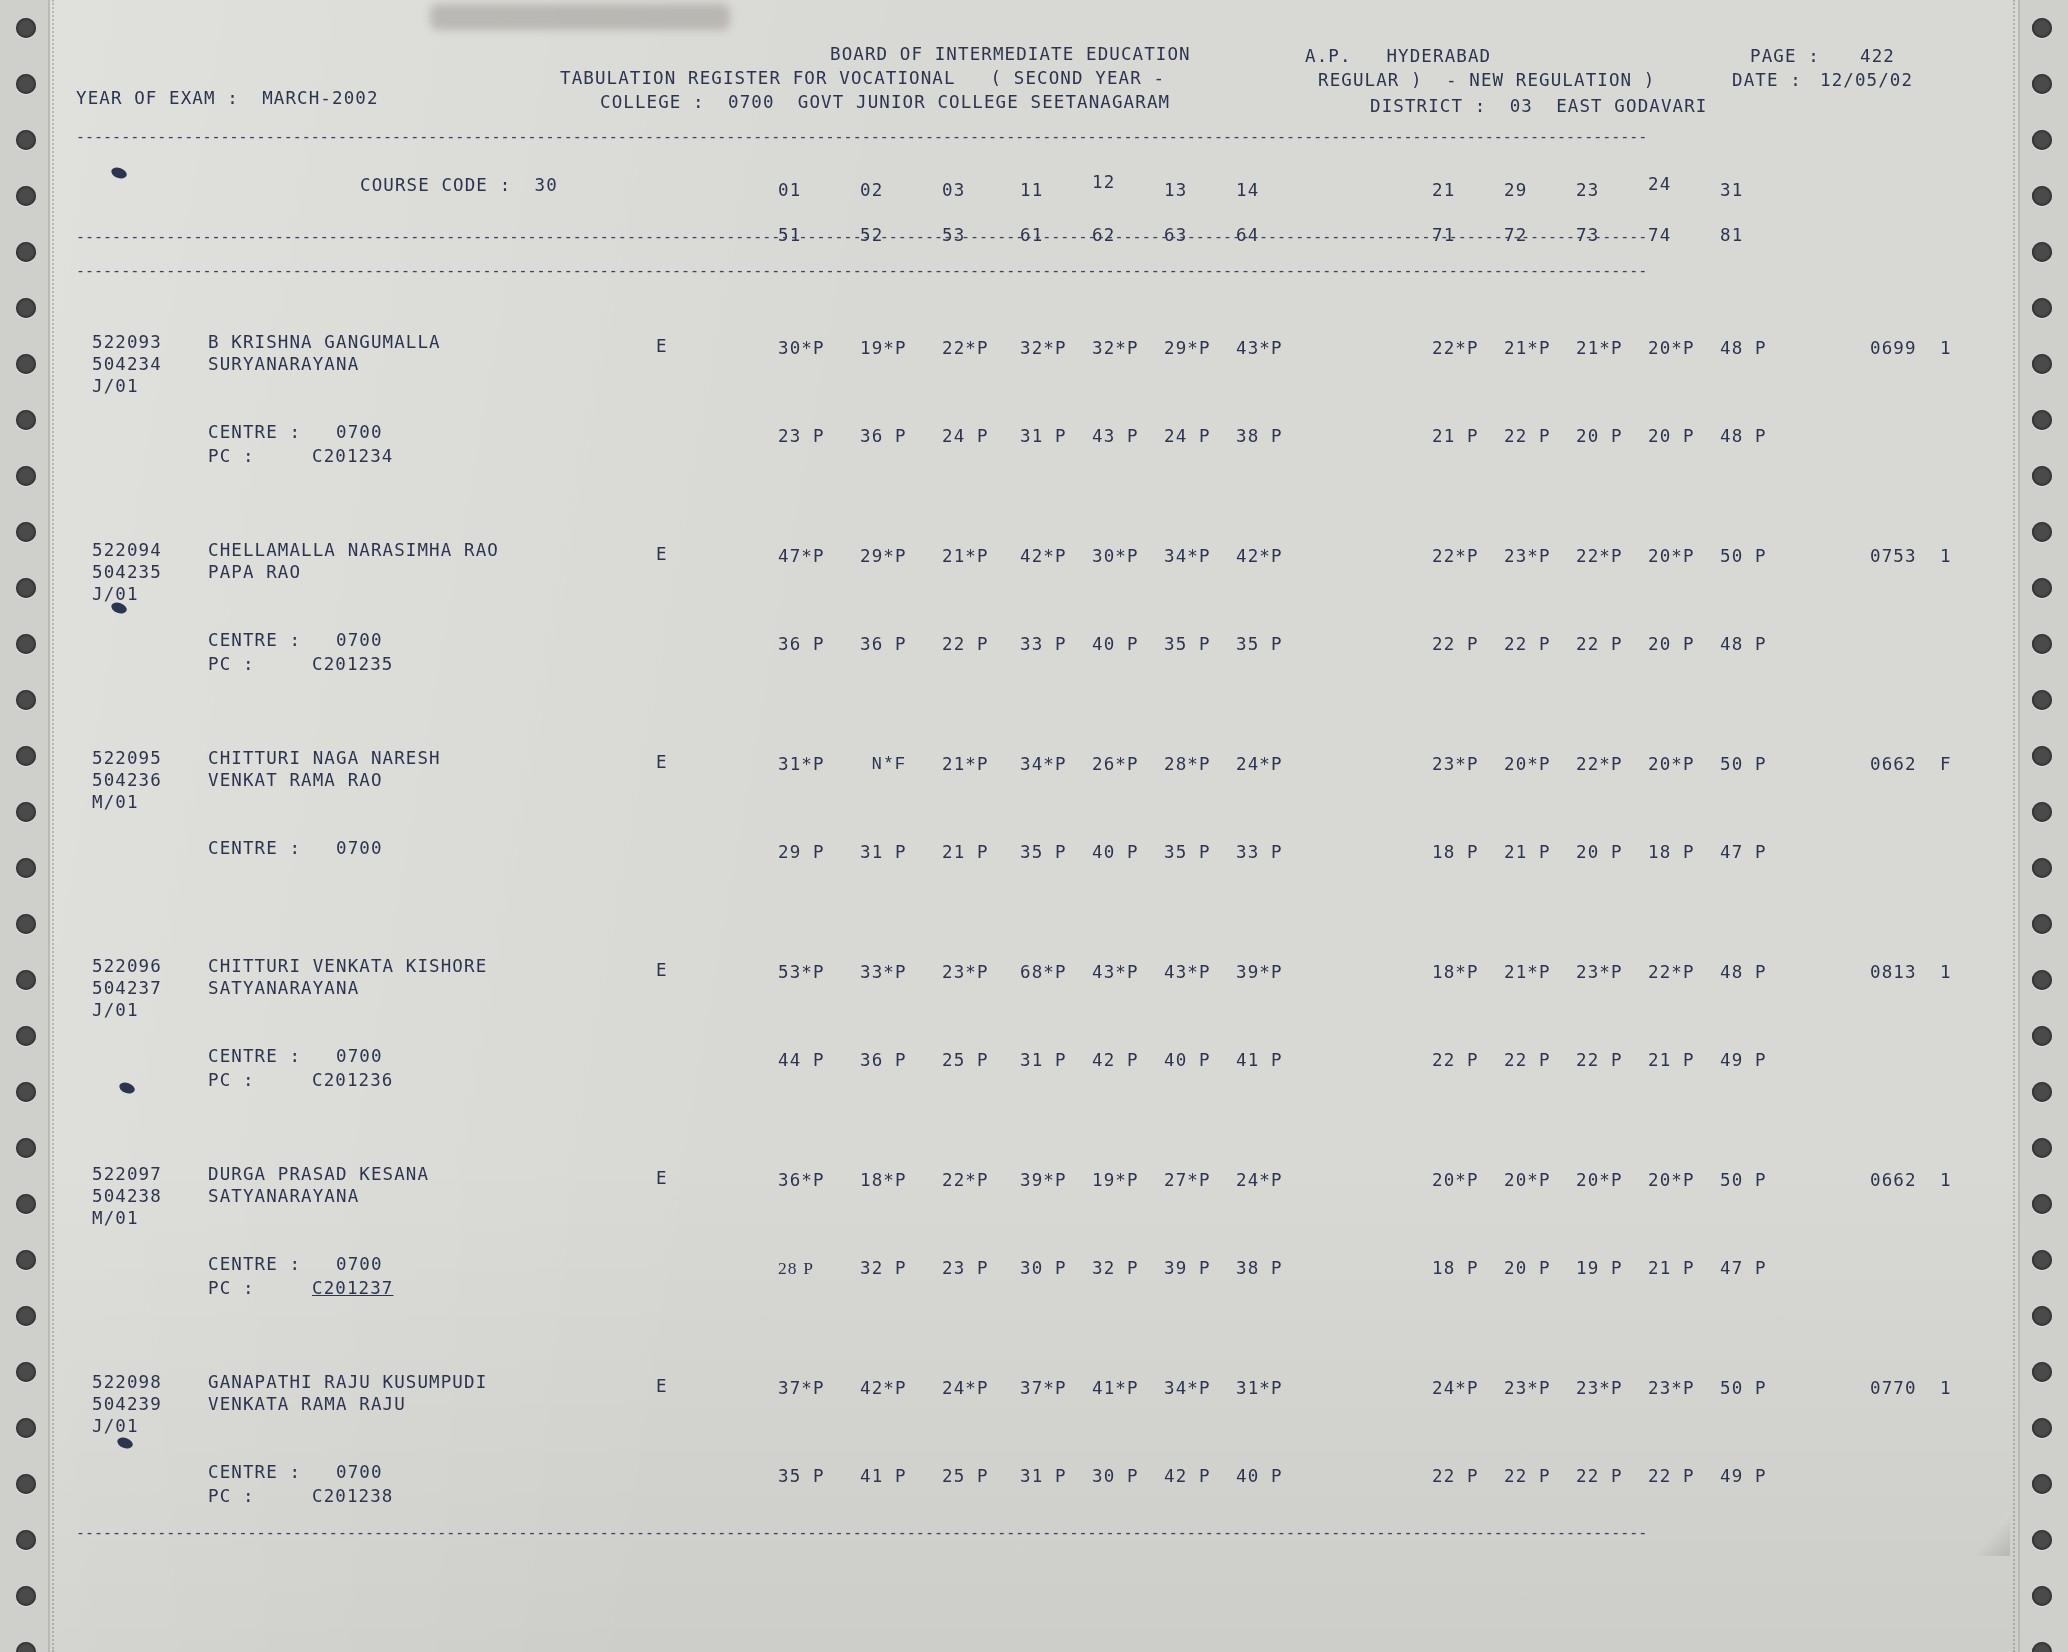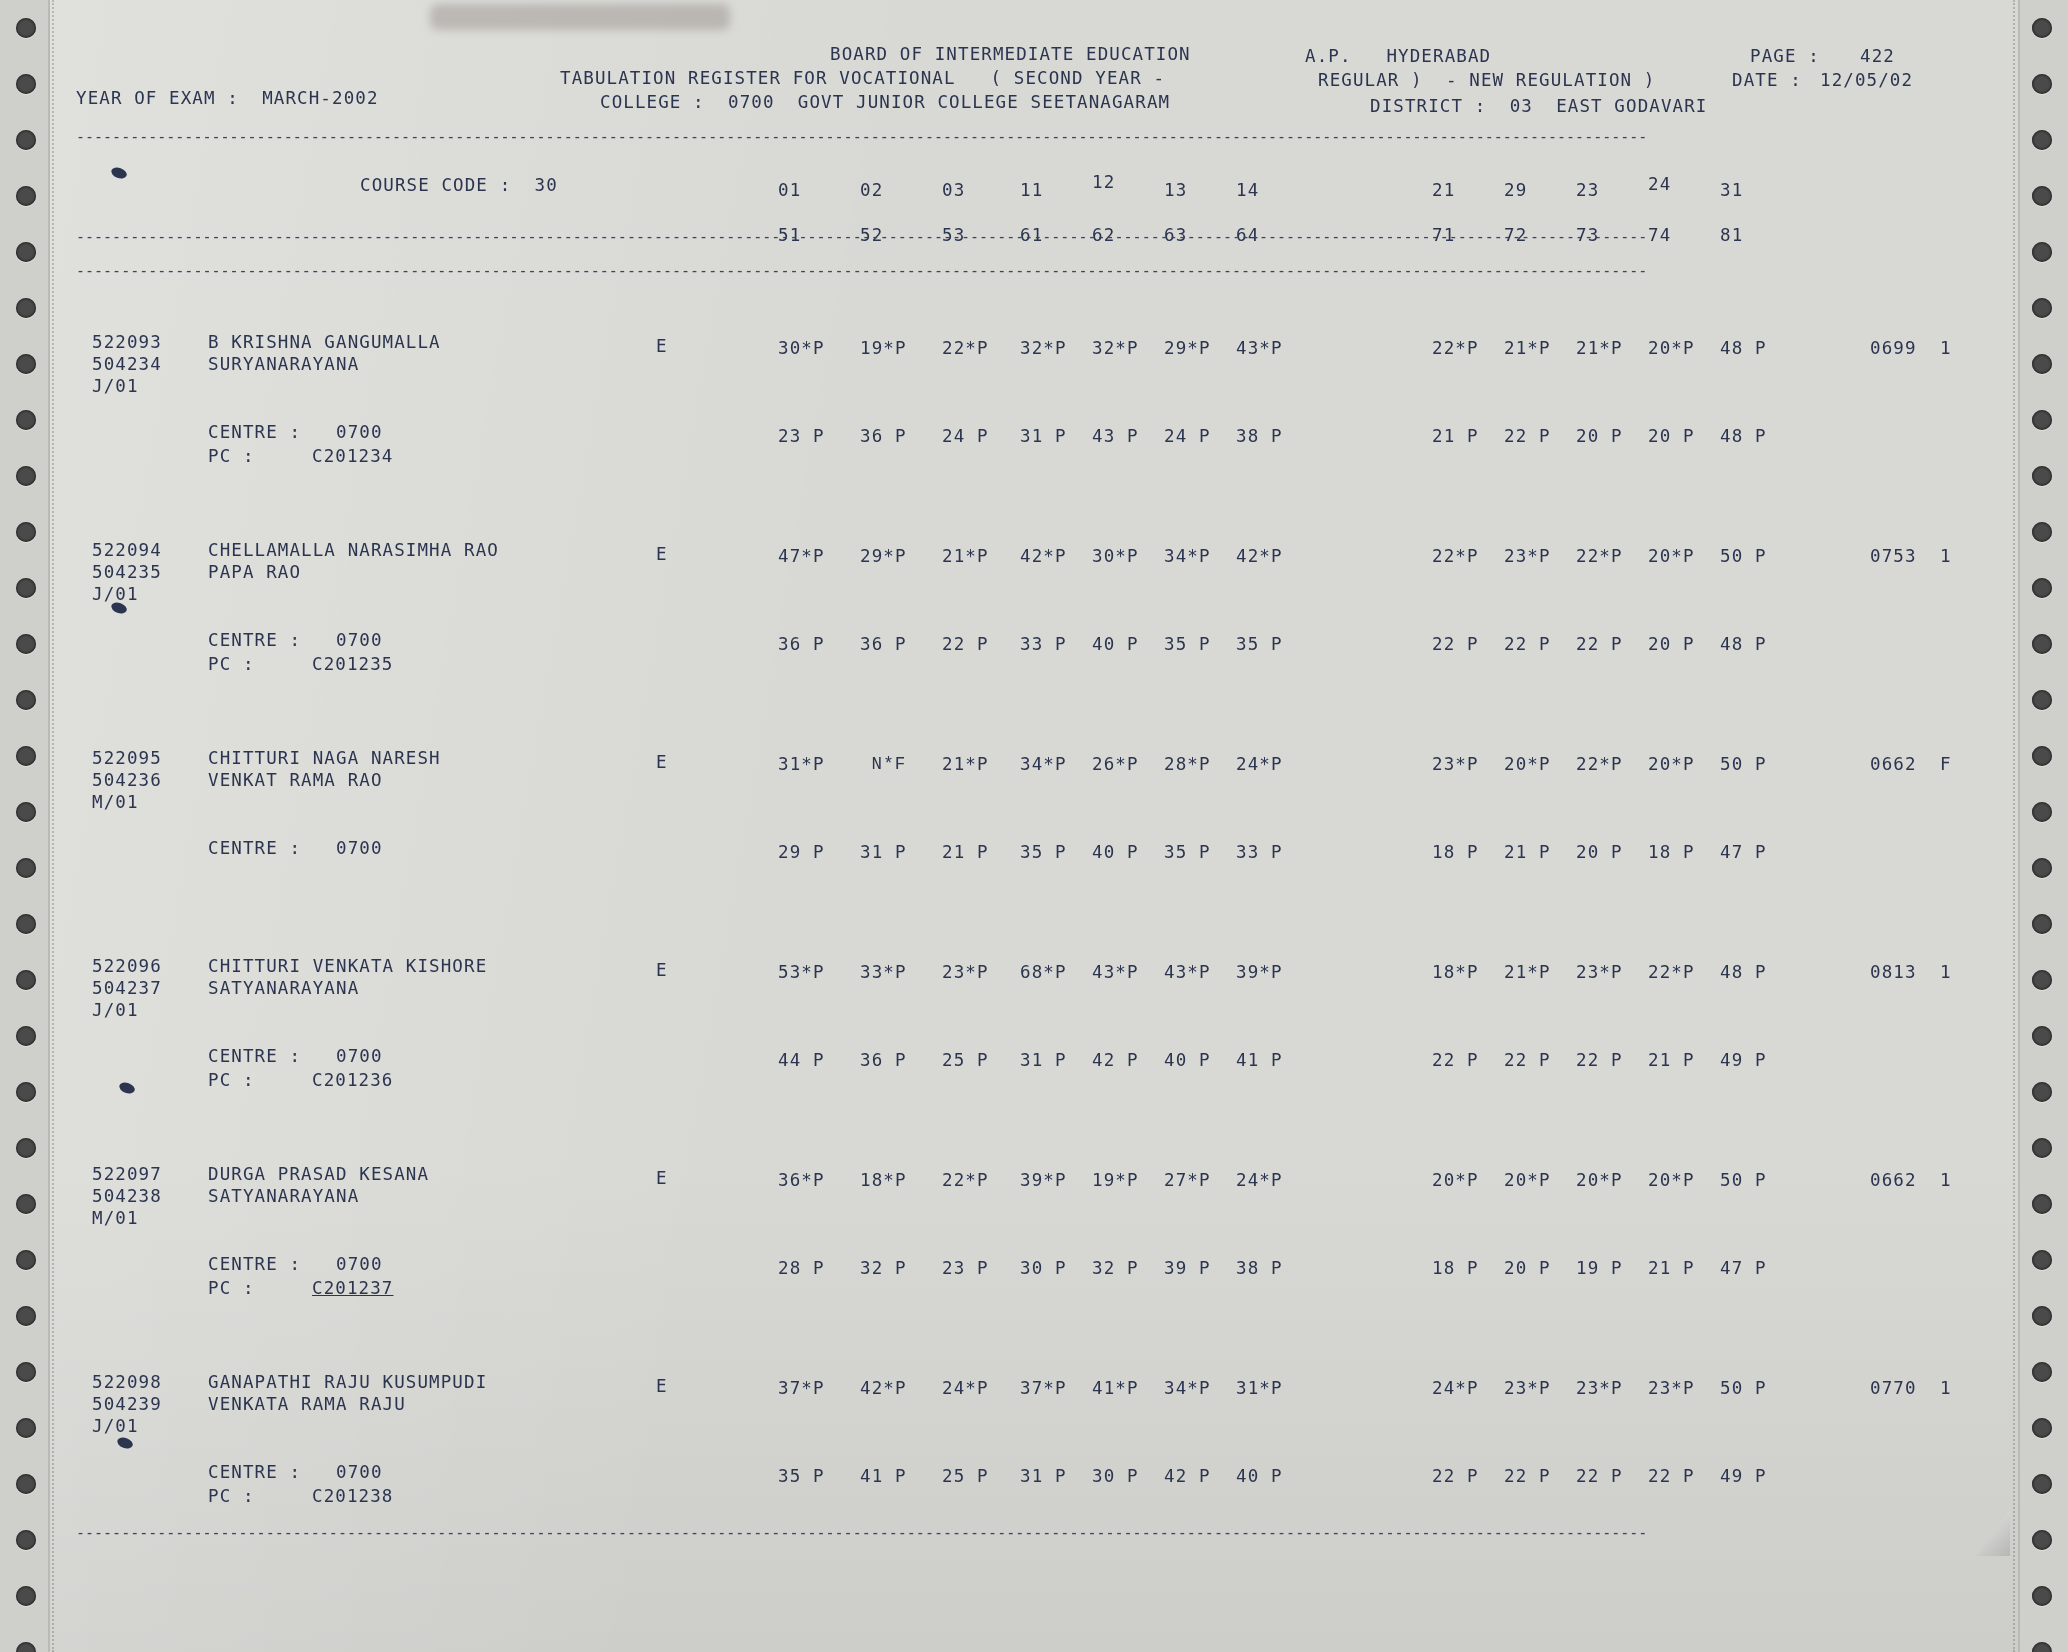--- a/index.html
+++ b/index.html
@@ -386,21 +386,21 @@
           <div class="abs" style="left:1032px; top:1170px;">19*P</div>
           <div class="abs" style="left:1104px; top:1170px;">27*P</div>
           <div class="abs" style="left:1176px; top:1170px;">24*P</div>
           <div class="abs" style="left:1372px; top:1170px;">20*P</div>
           <div class="abs" style="left:1444px; top:1170px;">20*P</div>
           <div class="abs" style="left:1516px; top:1170px;">20*P</div>
           <div class="abs" style="left:1588px; top:1170px;">20*P</div>
           <div class="abs" style="left:1660px; top:1170px;">50 P</div>
           <div class="abs" style="left:1810px; top:1170px;">0662</div>
           <div class="abs" style="left:1880px; top:1170px;">1</div>
-          <div class="abs" style="left:718px; top:1258px;">28 P</div>
+          <div class="abs" style="left:718px; top:1258px;font-family:Liberation Serif, serif;">28 P</div>
           <div class="abs" style="left:800px; top:1258px;">32 P</div>
           <div class="abs" style="left:882px; top:1258px;">23 P</div>
           <div class="abs" style="left:960px; top:1258px;">30 P</div>
           <div class="abs" style="left:1032px; top:1258px;">32 P</div>
           <div class="abs" style="left:1104px; top:1258px;">39 P</div>
           <div class="abs" style="left:1176px; top:1258px;">38 P</div>
           <div class="abs" style="left:1372px; top:1258px;">18 P</div>
           <div class="abs" style="left:1444px; top:1258px;">20 P</div>
           <div class="abs" style="left:1516px; top:1258px;">19 P</div>
           <div class="abs" style="left:1588px; top:1258px;">21 P</div>

